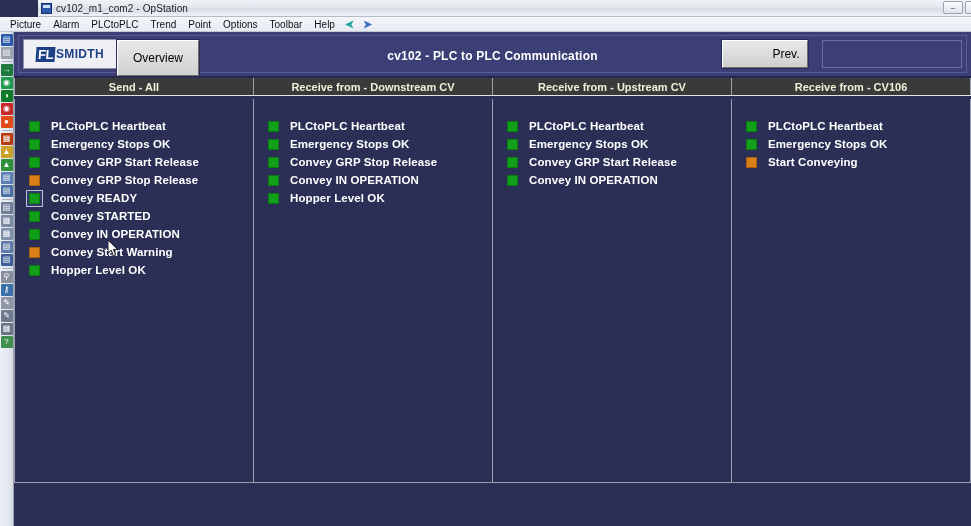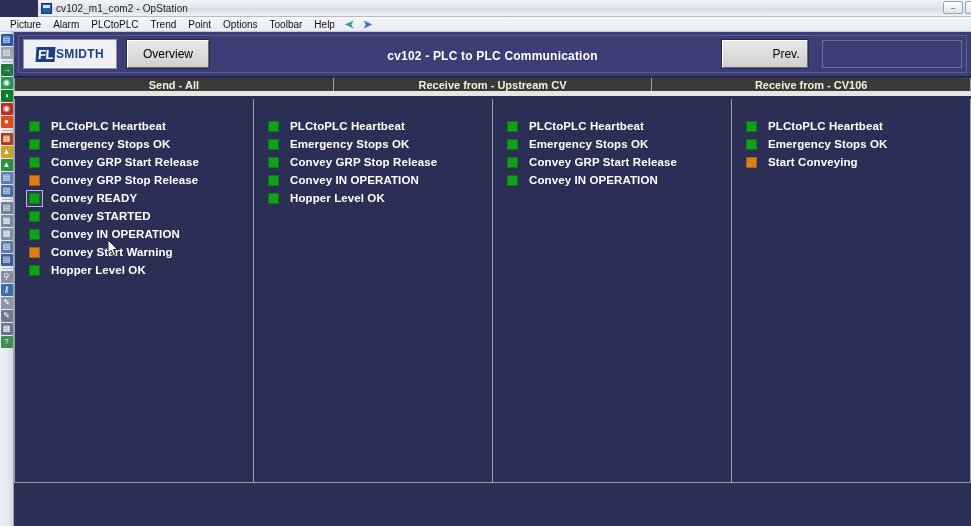--- a/index.html
+++ b/index.html
@@ -208,23 +208,23 @@
     font-size: 12px;
     text-align: center;
     box-sizing: border-box;
     cursor: pointer;
     display: flex;
     align-items: center;
     justify-content: center;
   }
   .btn-overview {
     position: absolute;
-    left: 108px; top: 4px;
+    left: 98px; top: 4px;
     width: 82px;
-    height: 28px;
+    height: 36px;
     outline: 1px solid #2a2c58;
   }
   .btn-prev {
     position: absolute;
     right: 158px; top: 4px;
     width: 86px;
     height: 28px;
     outline: 1px solid #2a2c58;
     padding-left: 42px;
   }
@@ -249,21 +249,21 @@
   }
 
   
   .colheads {
     position: absolute;
     left: 14px; top: 78px;
     width: 957px;
     height: 18px;
     display: flex;
     background: #3a3a3a;
-    border-bottom: 5px solid #e5e5e5;
+    border-bottom: 1px solid #e5e5e5;
     box-sizing: border-box;
   }
   .colhead {
     flex: 1 1 0;
     display: flex;
     align-items: center;
     justify-content: center;
     font-size: 11px;
     font-weight: bold;
     color: #f2efd8;
@@ -419,20 +419,21 @@
       <div class="screen-title">cv102 - PLC to PLC Communication</div>
 
       <div class="btn-3d btn-prev">Prev.</div>
 
       <div class="blank-panel"></div>
     </div>
   </div>
 
   <div class="colheads" id="colheads">
       <div class="colhead">Send - All</div>
+      <div class="colhead">Receive from - Downstream CV</div>
       <div class="colhead">Receive from - Upstream CV</div>
       <div class="colhead">Receive from - CV106</div>
     </div>
 
   <div class="colbody-wrap" id="colbodies">
       <div class="colbody">
         <div class="status-row">
           <div class="lamp-wrap">
             <div class="lamp green"></div>
           </div>

